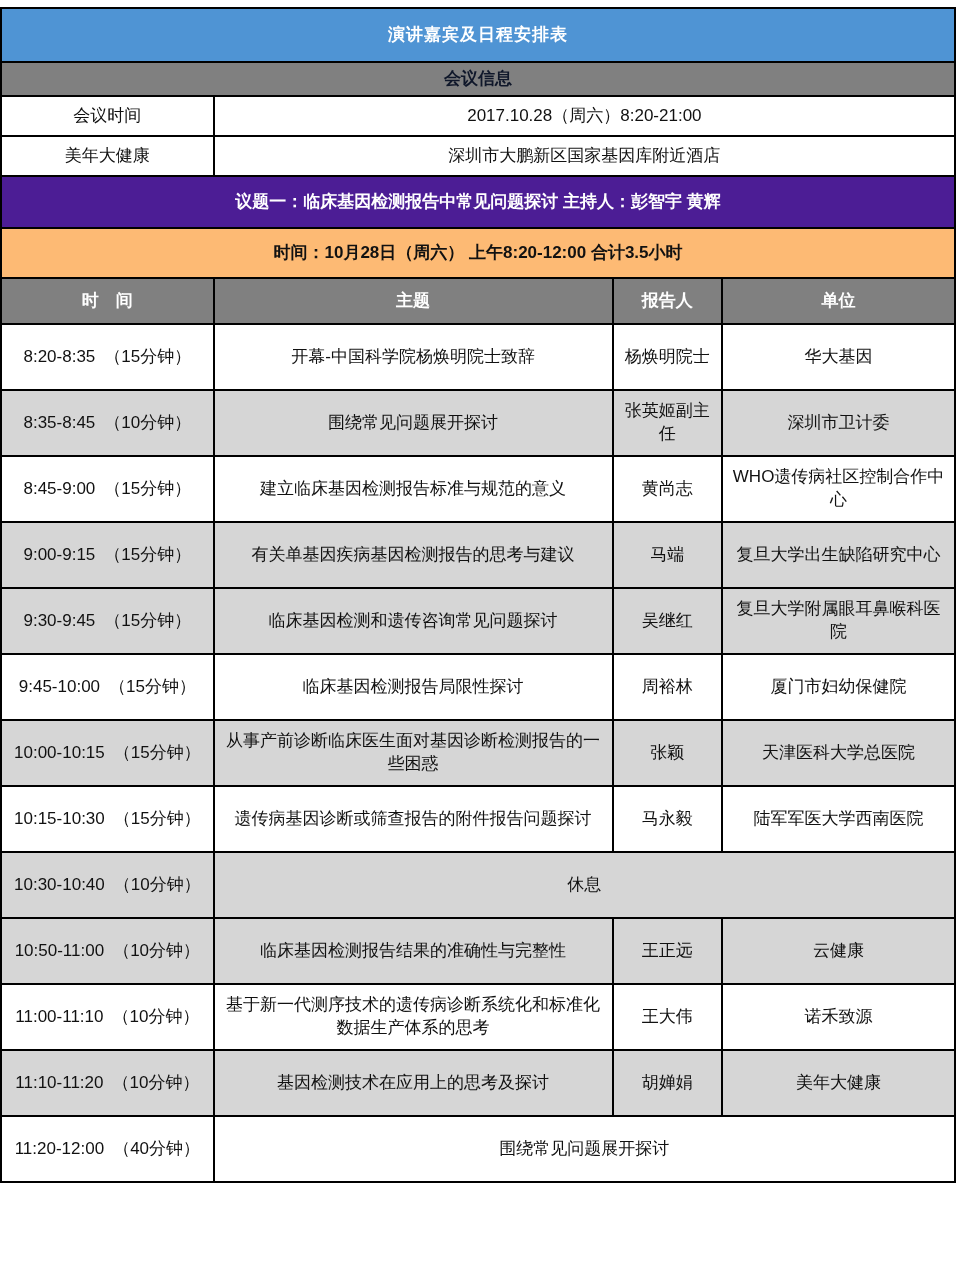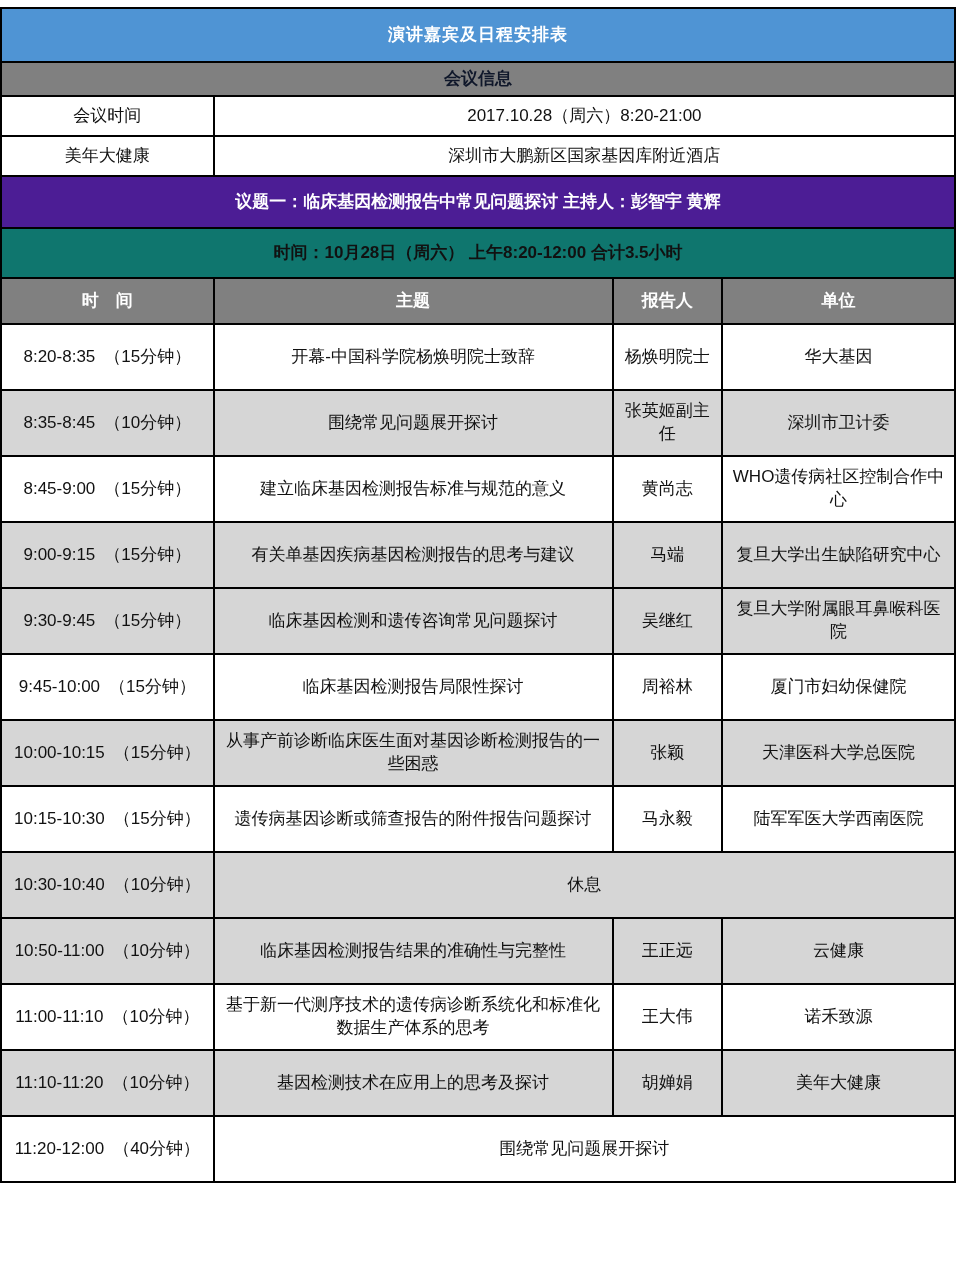--- a/index.html
+++ b/index.html
@@ -8,21 +8,21 @@
   table.main{width:100%;border-collapse:collapse;table-layout:fixed;}
   table.main td{border:2px solid #000;text-align:center;vertical-align:middle;padding:3px 6px;
     font-size:17px;line-height:1.35;word-break:break-word;}
   
   col.c1{width:22.3%;} col.c2{width:41.8%;} col.c3{width:11.5%;} col.c4{width:24.4%;}
   
   .title-row td{background:#4f94d4;color:#fff;font-weight:bold;font-size:23px;height:46px;letter-spacing:1px;}
   .section-row td{background:#808080;color:#0f172a;font-weight:bold;font-size:17px;height:26px;}
   .info-row td{height:32px;font-size:17px;background:#fff;}
   .topic-bar-row td{background:#4c1d95;color:#fff;font-weight:bold;font-size:18px;height:44px;}
-  .time-bar-row td{background:#0f766e;color:#111;font-weight:bold;font-size:18px;height:42px;}
+  .time-bar-row td{background:#fdba74;color:#111;font-weight:bold;font-size:18px;height:42px;}
   .head-row td{background:#808080;color:#fff;font-weight:bold;font-size:18px;height:38px;}
   
   .data-row td{height:58px;font-size:16.5px;background:#fff;}
   .data-row.alt td{background:#d6d6d6;}
   .c-time{white-space:nowrap;}
   .c-time .dur{margin-left:9px;}
 </style>
 </head>
 <body>
 

